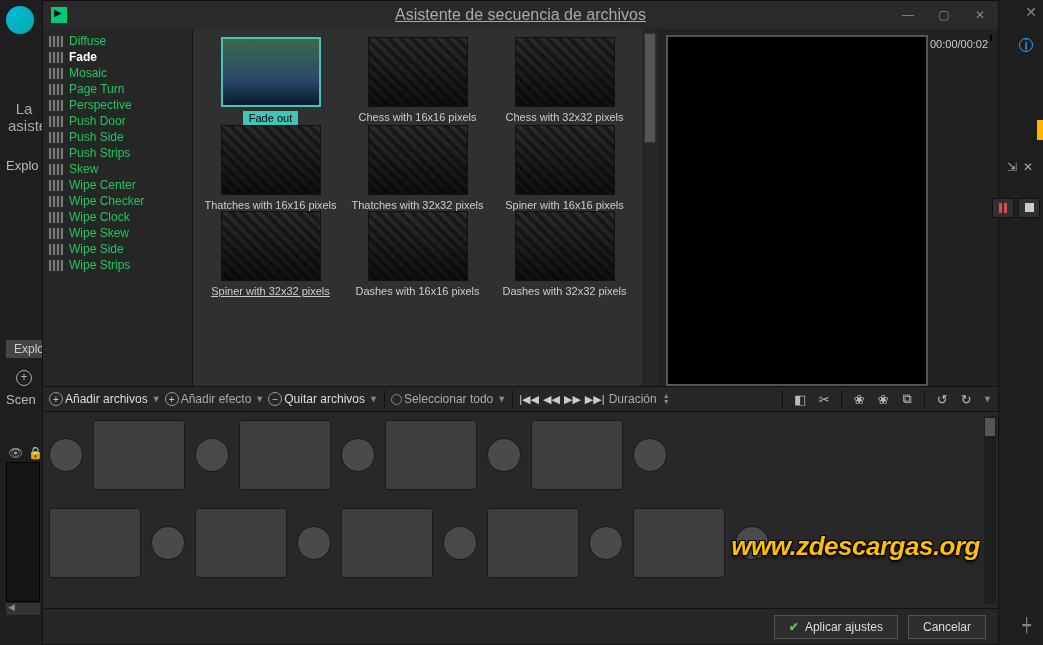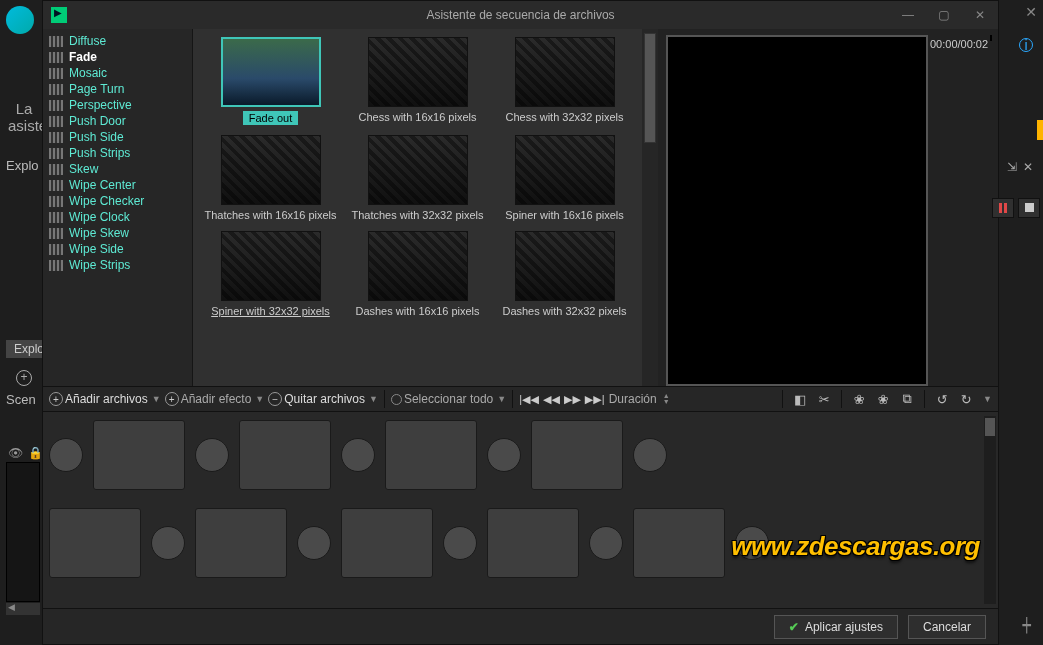--- a/index.html
+++ b/index.html
@@ -24,37 +24,37 @@
 .backdrop .bk-sbar::before{content:"◀";position:absolute;left:2px;top:-1px;font-size:9px;color:#888;}
 .backdrop .bk-bottom-plus { position:absolute; bottom:12px; right:12px; color:#888; font-size:14px; }
 .backdrop .bk-asist { position:absolute; top:100px; left:8px; font-size:15px; color:#aaa; text-align:center; width:32px;}
 
 .dialog { position:absolute; top:0; left:42px; right:44px; height:645px; background:#2a2a2a; border:1px solid #111; display:flex; flex-direction:column; }
 
 
 .titlebar { height:28px; background:#2a2a2a; display:flex; align-items:center; position:relative; }
 .titlebar .app-icon { width:16px; height:16px; margin:0 8px; background:#0c7; position:relative; }
 .titlebar .app-icon::after{content:"▶";position:absolute;color:#012;left:3px;top:0;font-size:10px;}
-.titlebar .title { position:absolute; left:50%; transform:translateX(-50%); color:#aaa; font-size:12px; }
+.titlebar .title { position:absolute; left:50%; transform:translateX(-50%); color:#aaa; font-size:16px;text-decoration:underline; }
 .titlebar .win-btn { width:36px; height:26px; display:flex; align-items:center; justify-content:center; color:#888; font-size:12px; }
 .titlebar .win-btns { margin-left:auto; display:flex; }
 
 
 .main { flex:1; display:flex; min-height:0; }
 
 
 .tree { width:150px; background:#262626; border-right:1px solid #151515; overflow:hidden; padding-top:4px;}
-.tree-item { display:flex; align-items:center; gap:6px; padding:1px 6px; color:#5eead4; font-size:12px; cursor:default; }
+.tree-item { display:flex; align-items:center; gap:6px; padding:1px 6px; color:#22c55e; font-size:12px; cursor:default; }
 .tree-item .stripes { width:14px; height:11px; background:repeating-linear-gradient(90deg,#777 0 2px,#333 2px 4px);}
 .tree-item.selected { font-weight:bold; color:#fff; }
 
 
 .gallery-wrap { flex:1; display:flex; background:#303030; }
 .gallery { flex:1; overflow:hidden; padding:8px 4px; }
-.grid { display:grid; grid-template-columns: repeat(3, 146px); justify-content:space-around; row-gap:10px; }
+.grid { display:grid; grid-template-columns: repeat(3, 146px); justify-content:space-around; }
 .cell { display:flex; flex-direction:column; align-items:center; gap:4px;}
 .thumb { width:100px; height:70px; background:linear-gradient(135deg,#444,#222); background-image:
   repeating-linear-gradient(45deg,#555 0 4px,#333 4px 8px),
   linear-gradient(180deg,#808080,#303030);
   background-blend-mode:multiply;
   border:1px solid #111; }
 .thumb.color { background:linear-gradient(180deg,#3b6a4a 0%,#2a4a6a 60%,#0a1a2a 100%); border:2px solid #3fc6b8; }
 .caption { font-size:11px; color:#ccc; text-align:center; max-width:140px; }
 .caption.highlight { background:#3fc6b8; color:#000; padding:1px 6px; }
 .caption.underline { text-decoration:underline; }

